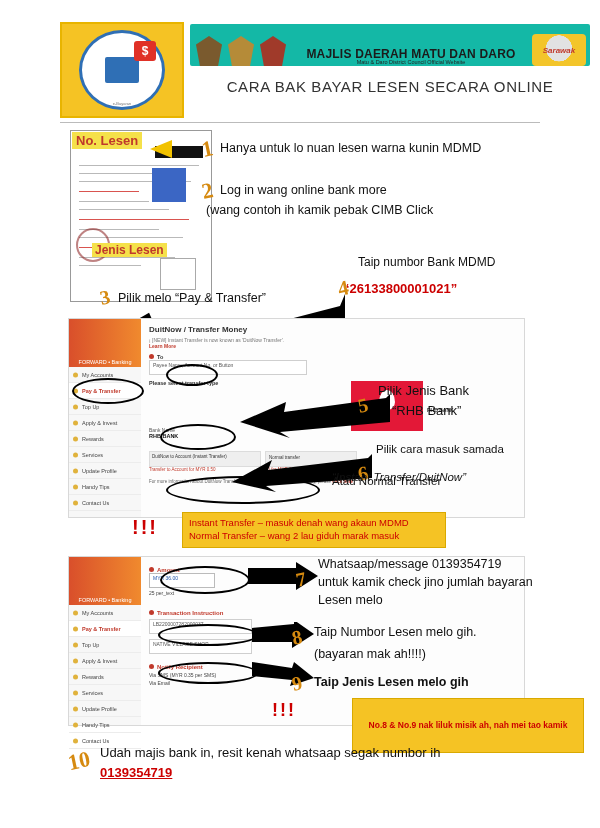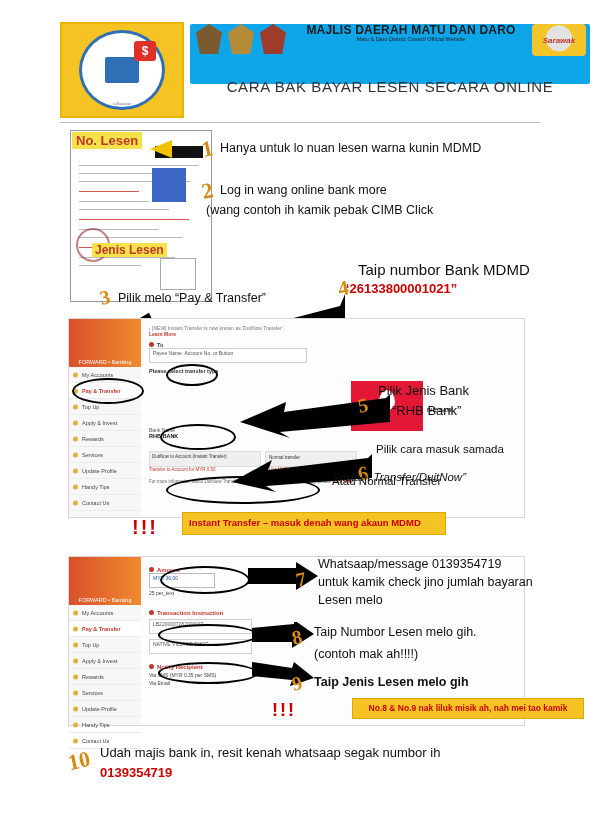--- a/index.html
+++ b/index.html
@@ -28,23 +28,23 @@
     position:absolute;right:6px;top:8px;width:22px;height:20px;background:#e03127;
     border-radius:3px;color:#fff;font-size:12px;font-weight:bold;
     display:flex;align-items:center;justify-content:center;
   }
   .logo-caption{
     position:absolute;bottom:1px;left:0;width:100%;text-align:center;
     font-size:4px;color:#777;
   }
 
   #council-banner{
-    left:190px;top:24px;width:400px;height:60px;
-    background:#0ea5e9;border-radius:2px;
-    display:flex;align-items:flex-start;
+    left:190px;top:24px;width:400px;height:42px;
+    background:#14b8a6;border-radius:2px;
+    display:flex;align-items:flex-end;
   }
   .crest{width:26px;height:30px;margin-left:6px;background:#7a5a2e;
      clip-path:polygon(50% 0,100% 28%,85% 100%,15% 100%,0 28%);}
   .crest.b{background:#b58b38;}
   .crest.c{background:#a03a2a;}
   .council-text{flex:1;text-align:center;line-height:1.05;padding-left:4px;}
   .council-text .l1{font-size:12px;font-weight:bold;color:#1b1b1b;letter-spacing:.2px;}
   .council-text .l2{font-size:5.5px;color:#222;}
   .sarawak-logo{
     width:54px;height:32px;margin-right:4px;border-radius:4px;
@@ -120,29 +120,29 @@
   .ellipse{position:absolute;border:2.5px solid #000;border-radius:50%;}
 
   
   .excl{color:#cc0000;font-weight:bold;font-size:20px;letter-spacing:2px;}
 
   
   .callout{
     background:#f5c324;border:1px solid #d9a900;
     font-size:9.5px;color:#111;padding:4px 6px;line-height:1.35;
   }
-  .callout .hl{color:#cc0000;font-weight:bold;}
+  .callout .hl{color:#cc0000;font-weight:normal;}
 
   
   #screen2{left:68px;top:556px;width:455px;height:168px;background:#fff;border:1px solid #d8d8d8;}
   .sec-title{font-size:6px;color:#c0392b;font-weight:bold;margin-top:4px;}
   .amount-box{border:1px solid #bbb;width:58px;height:11px;font-size:5px;padding:1px 3px;color:#2255aa;background:#fff;}
   .note-red-box{
     background:#f5c324;border:1px solid #d9a900;color:#cc0000;
-    font-size:8.5px;font-weight:bold;line-height:1.3;padding:4px 6px;text-align:center;
+    font-size:8.5px;font-weight:bold;line-height:1.3;padding:21px 6px;text-align:center;
   }
   .kv{font-size:5px;color:#444;margin-top:2px;}
 </style>
 </head>
 <body>
 
 <div class="abs" id="logo-box">
   <div class="logo-circle">
     <div class="logo-screen"></div>
     <div class="logo-badge">$</div>
@@ -186,21 +186,21 @@
 <div class="abs" id="jenis-lesen-label">Jenis Lesen</div>
 <div class="abs" id="yellow-arrow"></div>
 
 <div class="abs step-num" style="left:202px;top:136px;font-size:22px;">1</div>
 <div class="abs note big" style="left:220px;top:140px;width:350px;">Hanya untuk lo nuan lesen warna kunin MDMD</div>
 
 <div class="abs step-num" style="left:202px;top:178px;font-size:22px;">2</div>
 <div class="abs note big" style="left:220px;top:182px;width:350px;">Log in wang online bank more</div>
 <div class="abs note big" style="left:206px;top:202px;width:360px;">(wang contoh ih kamik pebak CIMB Click</div>
 
-<div class="abs note big" style="left:358px;top:260px;width:230px;font-size:15px;">Taip numbor Bank MDMD</div>
+<div class="abs note big" style="left:358px;top:254px;width:230px;font-size:12px;">Taip numbor Bank MDMD</div>
 <div class="abs note big red" style="left:343px;top:280px;width:230px;font-size:13px;">“26133800001021”</div>
 <div class="abs step-num" style="left:338px;top:276px;font-size:21px;">4</div>
 
 <div class="abs step-num" style="left:100px;top:286px;font-size:20px;">3</div>
 <div class="abs note big" style="left:118px;top:290px;width:230px;font-size:12.5px;">Pilik melo “Pay &amp; Transfer”</div>
 
 <div class="abs" style="left:112px;top:312px;width:60px;height:58px;">
   <svg width="60" height="58" viewBox="0 0 60 58">
       <polygon points="14,58 34,58 34,22 48,22 28,0 8,22 22,22 22,58" fill="#000" transform="rotate(18 30 29)"></polygon>
     </svg>
@@ -219,20 +219,21 @@
     <div class="nav-item active">Pay &amp; Transfer</div>
     <div class="nav-item">Top Up</div>
     <div class="nav-item">Apply &amp; Invest</div>
     <div class="nav-item">Rewards</div>
     <div class="nav-item">Services</div>
     <div class="nav-item">Update Profile</div>
     <div class="nav-item">Handy Tips</div>
     <div class="nav-item">Contact Us</div>
   </div>
   <div class="panel">
+    <h4>DuitNow / Transfer Money</h4>
     <div class="sub">¡ [NEW] Instant Transfer is now known as 'DuitNow Transfer'.</div>
     <div class="link">Learn More</div>
 
     <div class="field-label"><span class="red-dot"></span><span>To</span></div>
     <div class="field-box" style="width:150px;">Payee Name, Account No. or Button</div>
 
     <div class="field-label">Please select transfer type</div>
 
     <div class="bank-card">
         <div class="pin"></div>
@@ -280,20 +281,21 @@
 <div class="abs note big" style="left:392px;top:402px;width:210px;font-size:13px;">“RHB Bank”</div>
 
 <div class="abs step-num" style="left:358px;top:462px;font-size:20px;">6</div>
 <div class="abs note" style="left:332px;top:442px;width:250px;margin-left:44px;">Pilik cara masuk samada</div>
 <div class="abs note" style="left:332px;top:470px;width:250px;font-style:italic;">“Instant Transfer/DuitNow”</div>
 <div class="abs note" style="left:332px;top:474px;width:250px;">Atau Normal Transfer</div>
 
 <div class="abs excl" style="left:132px;top:516px;">!!!</div>
 <div class="abs callout" style="left:182px;top:512px;width:250px;">
   <div><span class="hl">Instant Transfer – masuk denah wang akaun MDMD</span></div>
+  <div><span class="hl">Normal Transfer – wang 2 lau giduh marak masuk</span></div>
 </div>
 
 <div class="abs" id="screen2">
   <div class="side-nav">
     <div class="nav-hero">FORWARD • Banking</div>
     <div class="nav-item">My Accounts</div>
     <div class="nav-item active">Pay &amp; Transfer</div>
     <div class="nav-item">Top Up</div>
     <div class="nav-item">Apply &amp; Invest</div>
     <div class="nav-item">Rewards</div>
@@ -339,25 +341,25 @@
 
 <div class="abs step-num" style="left:296px;top:568px;font-size:20px;">7</div>
 <div class="abs note big" style="left:318px;top:556px;width:260px;">
   <span>Whatsaap/message 0139354719</span>
 </div>
 <div class="abs note big" style="left:318px;top:574px;width:262px;">untuk kamik check jino jumlah bayaran</div>
 <div class="abs note big" style="left:318px;top:592px;width:262px;">Lesen melo</div>
 
 <div class="abs step-num" style="left:292px;top:626px;font-size:20px;">8</div>
 <div class="abs note big" style="left:314px;top:624px;width:260px;">Taip Numbor Lesen melo gih.</div>
-<div class="abs note big" style="left:314px;top:646px;width:260px;">(contoh mak ah!!!!)</div>
+<div class="abs note big" style="left:314px;top:646px;width:260px;">(bayaran mak ah!!!!)</div>
 
 <div class="abs step-num" style="left:292px;top:672px;font-size:20px;">9</div>
 <div class="abs note big" style="left:314px;top:674px;width:260px;font-weight:bold;">Taip Jenis Lesen melo gih</div>
 
 <div class="abs excl" style="left:272px;top:700px;font-size:18px;">!!!</div>
 <div class="abs note-red-box" style="left:352px;top:698px;width:218px;">
   <div>No.8 &amp; No.9 nak liluk misik ah, nah mei tao kamik</div>
 </div>
 
 <div class="abs step-num" style="left:68px;top:748px;font-size:22px;">10</div>
 <div class="abs note big" style="left:100px;top:744px;width:470px;font-size:13px;">Udah majis bank in, resit kenah whatsaap segak numbor ih</div>
-<div class="abs note big red" style="left:100px;top:764px;width:300px;font-size:13px;">0139354719</div>
+<div class="abs note big red" style="left:100px;top:764px;width:300px;font-size:13px;text-decoration:underline;">0139354719</div>
 
 </body></html>

